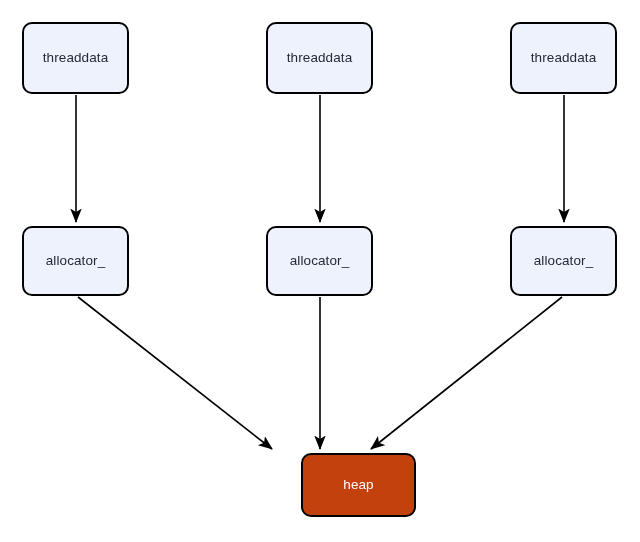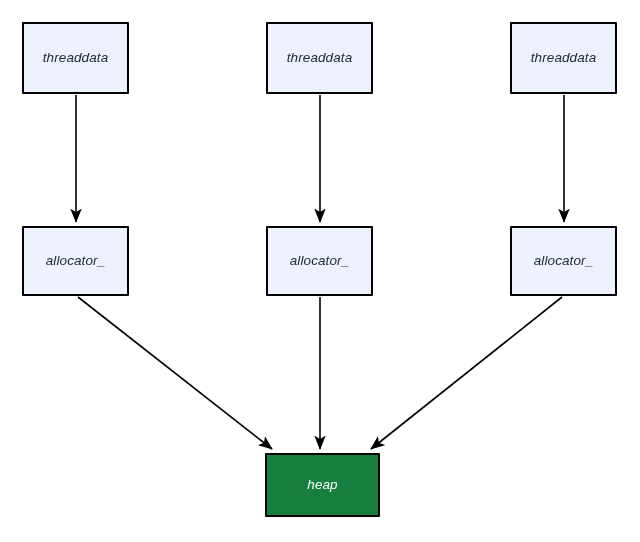--- a/index.html
+++ b/index.html
@@ -27,35 +27,35 @@
     height: 542px;
     pointer-events: none;
   }
   .node {
     position: absolute;
     box-sizing: border-box;
     display: flex;
     align-items: center;
     justify-content: center;
     border: 2px solid #000000;
-    border-radius: 1px;
+    border-radius: 10px;
     font-size: 13.5px;
     line-height: 1.2;
     letter-spacing: 0.1px;
     text-align: center;
     user-select: none;
-    font-style: italic;
   }
   .node.thread, .node.alloc {
     background: #eef2fc;
     color: #222b38;
   }
   .node.heap {
-    background: #15803d;
+    background: #c2410c;
     color: #ffffff;
+    margin-left: 36px;
   }
 </style>
 </head>
 <body>
 
 <div id="canvas">
 
   <svg id="edge-layer" width="640" height="542" viewBox="0 0 640 542" xmlns="http://www.w3.org/2000/svg">
     <defs>
       <marker id="arrowhead" markerWidth="10" markerHeight="10" refX="8.4" refY="3.6" orient="auto" markerUnits="strokeWidth">

